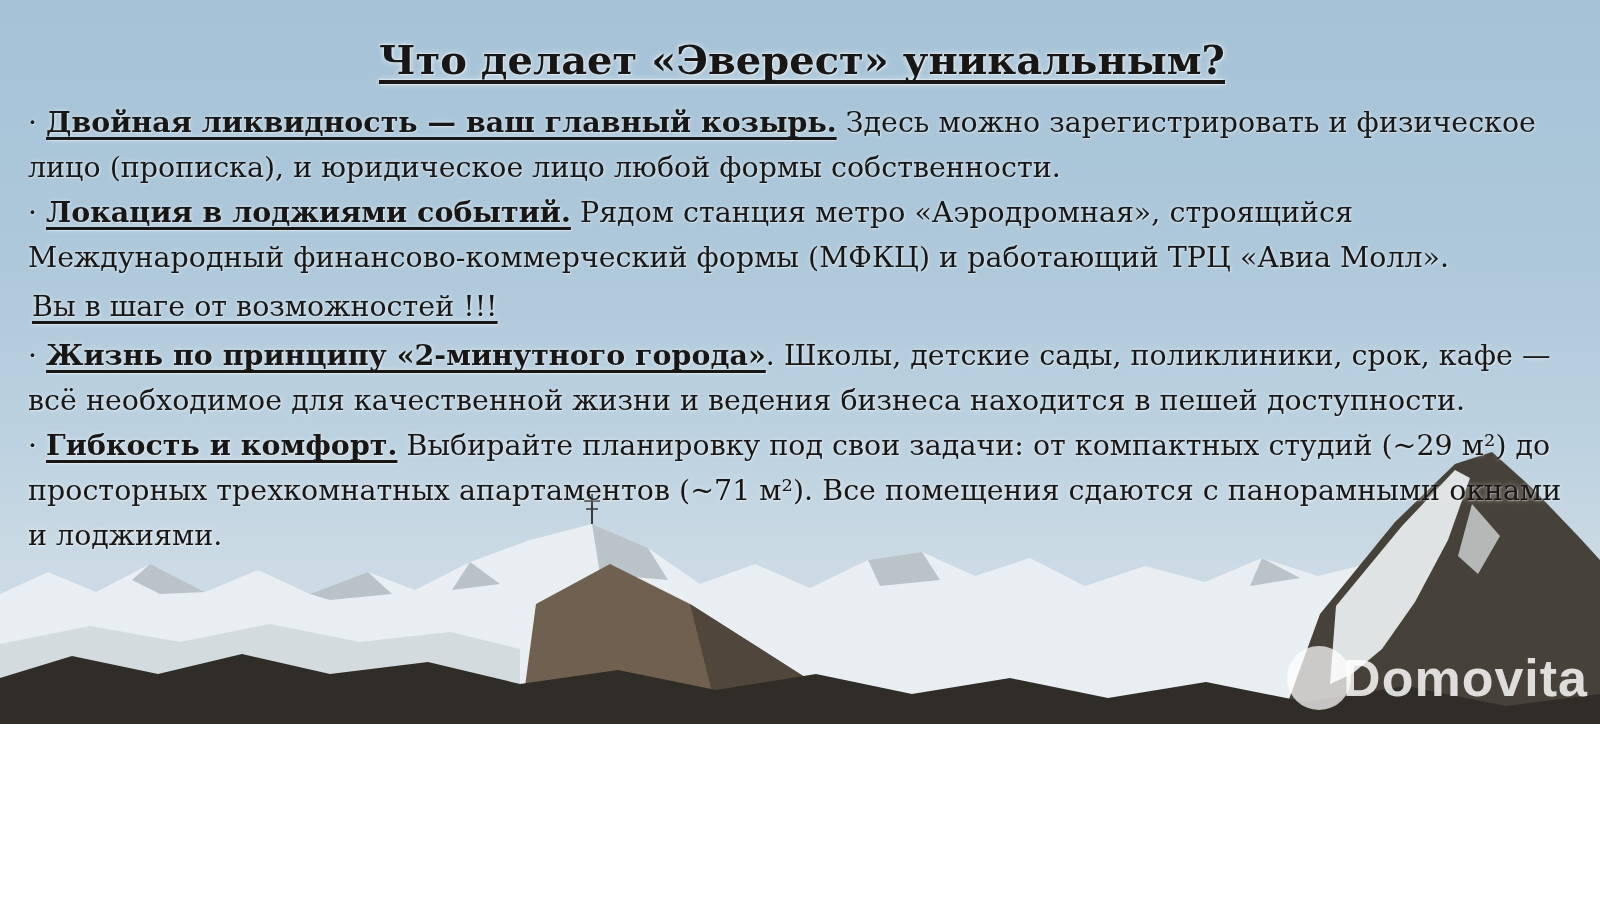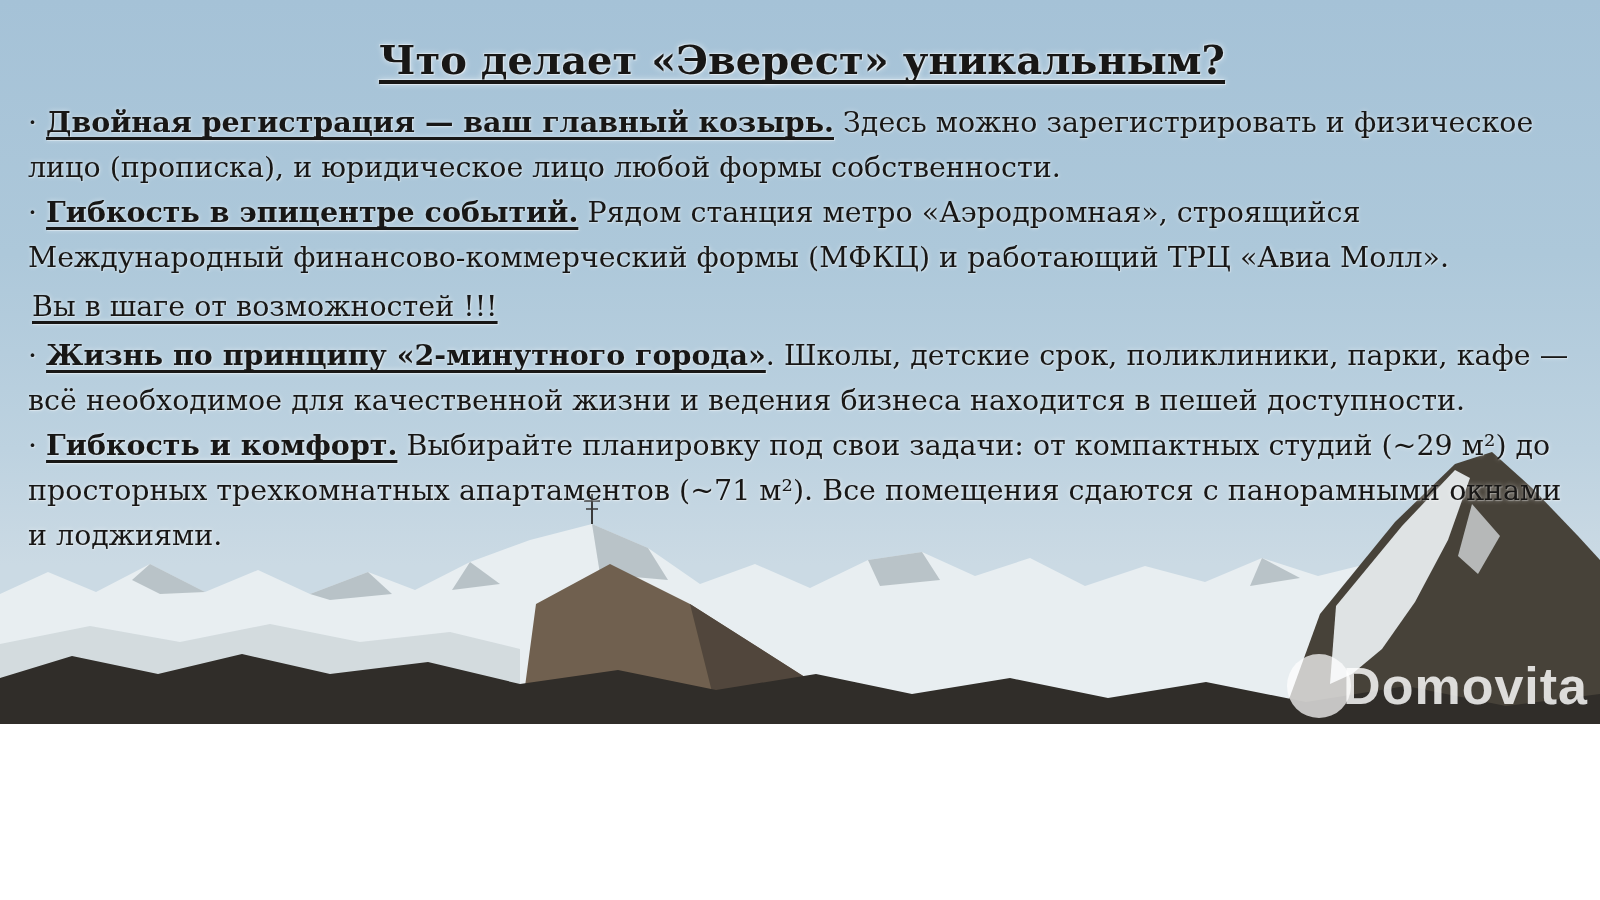--- a/index.html
+++ b/index.html
@@ -13,21 +13,21 @@
   .title{margin:0 0 14px 0;text-align:center;font-size:40px;line-height:52px;font-weight:bold;
          text-decoration:underline;text-decoration-thickness:3.5px;text-underline-offset:6px;
          text-decoration-skip-ink:none;
          text-shadow:0 0 6px rgba(255,255,255,.75),1px 1px 0 rgba(255,255,255,.45),-1px -1px 0 rgba(255,255,255,.35);}
   .bullet{margin:0;}
   .marker{display:inline-block;margin-right:9px;}
   .head{font-weight:bold;text-decoration:underline;text-decoration-thickness:3px;
         text-underline-offset:5px;text-decoration-skip-ink:none;}
   .note{margin:4px;text-decoration:underline;text-decoration-thickness:2.5px;
         text-underline-offset:5px;text-decoration-skip-ink:none;}
-  .watermark{position:absolute;right:12px;bottom:6px;display:flex;align-items:center;}
+  .watermark{position:absolute;right:12px;bottom:14px;display:flex;align-items:center;}
   .wm-circle{width:64px;height:64px;border-radius:50%;background:rgba(255,255,255,.72);
              margin-right:-8px;flex:0 0 auto;}
   .wm-text{font-family:"Liberation Sans","DejaVu Sans",sans-serif;font-weight:600;
            font-size:52px;color:rgba(255,255,255,.82);letter-spacing:1px;}
 </style>
 </head>
 <body>
 
 <div class="stage">
 
@@ -58,24 +58,24 @@
     <path fill="#474239" d="M1320,170 L1395,78 L1455,20 L1492,8 L1532,44 L1578,92 L1600,116 L1600,280 L1280,280 Z"></path>
     <path fill="#edf1f3" opacity="0.92" d="M1336,162 L1402,82 L1455,26 L1470,34 L1448,96 L1415,158 L1382,205 L1352,230 L1330,240 Z"></path>
     <path fill="#e6ebee" opacity="0.7" d="M1472,60 L1500,92 L1478,130 L1458,112 Z"></path>
 
     <path fill="#302d29" d="M0,234 L72,212 L158,230 L242,210 L330,230 L428,218 L520,240 L618,226 L716,246 L816,230 L912,250 L1010,234 L1108,254 L1206,238 L1306,258 L1406,242 L1506,262 L1600,250 L1600,280 L0,280 Z"></path>
   </svg>
 
   <div class="content">
     <h1 class="title">Что делает «Эверест» уникальным?</h1>
     <div id="bullets">
-        <p class="bullet"><span class="marker">·</span><span class="head">Двойная регистрация — ваш главный козырь.</span><span class="body"> Здесь можно зарегистрировать и физическое лицо (прописка), и юридическое лицо любой формы собственности.</span></p>
-        <p class="bullet"><span class="marker">·</span><span class="head">Гибкость в эпицентре событий.</span><span class="body"> Рядом станция метро «Аэродромная», строящийся Международный финансово-коммерческий формы (МФКЦ) и работающий ТРЦ «Авиа Молл».</span></p>
+        <p class="bullet"><span class="marker">·</span><span class="head">Двойная ликвидность — ваш главный козырь.</span><span class="body"> Здесь можно зарегистрировать и физическое лицо (прописка), и юридическое лицо любой формы собственности.</span></p>
+        <p class="bullet"><span class="marker">·</span><span class="head">Локация в лоджиями событий.</span><span class="body"> Рядом станция метро «Аэродромная», строящийся Международный финансово-коммерческий формы (МФКЦ) и работающий ТРЦ «Авиа Молл».</span></p>
         <p class="note">Вы в шаге от возможностей !!!</p>
-        <p class="bullet"><span class="marker">·</span><span class="head">Жизнь по принципу «2-минутного города»</span><span class="body">. Школы, детские срок, поликлиники, парки, кафе — всё необходимое для качественной жизни и ведения бизнеса находится в пешей доступности.</span></p>
+        <p class="bullet"><span class="marker">·</span><span class="head">Жизнь по принципу «2-минутного города»</span><span class="body">. Школы, детские сады, поликлиники, срок, кафе — всё необходимое для качественной жизни и ведения бизнеса находится в пешей доступности.</span></p>
         <p class="bullet"><span class="marker">·</span><span class="head">Гибкость и комфорт.</span><span class="body"> Выбирайте планировку под свои задачи: от компактных студий (~29 м²) до просторных трехкомнатных апартаментов (~71 м²). Все помещения сдаются с панорамными окнами и лоджиями.</span></p>
       </div>
   </div>
 
   <div class="watermark">
     <span class="wm-circle"></span>
     <span class="wm-text">Domovita</span>
   </div>
 
 </div>

